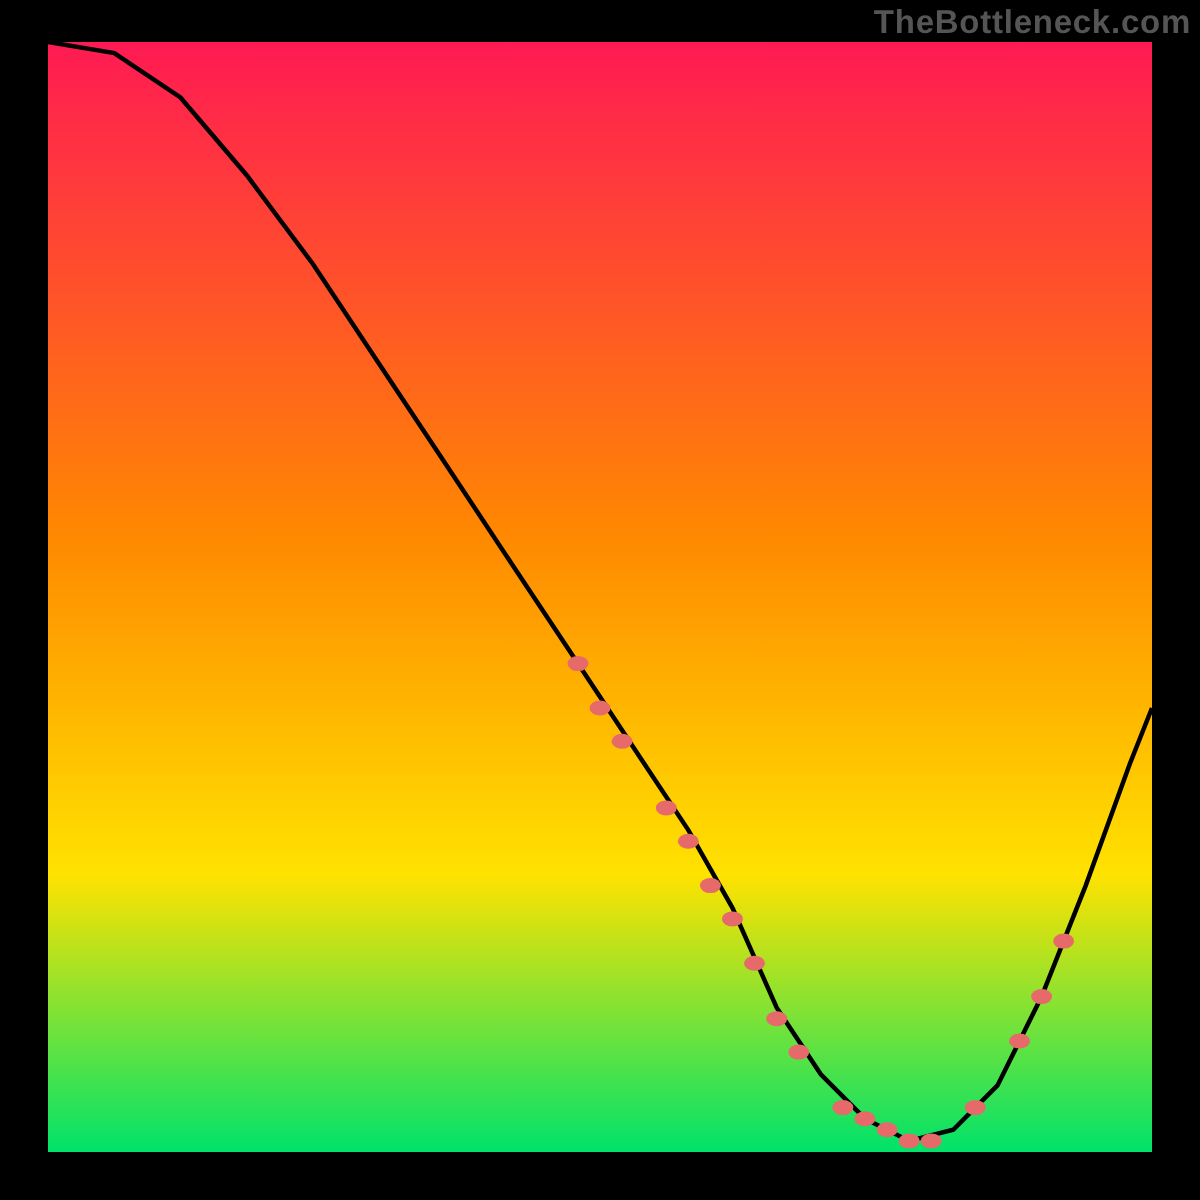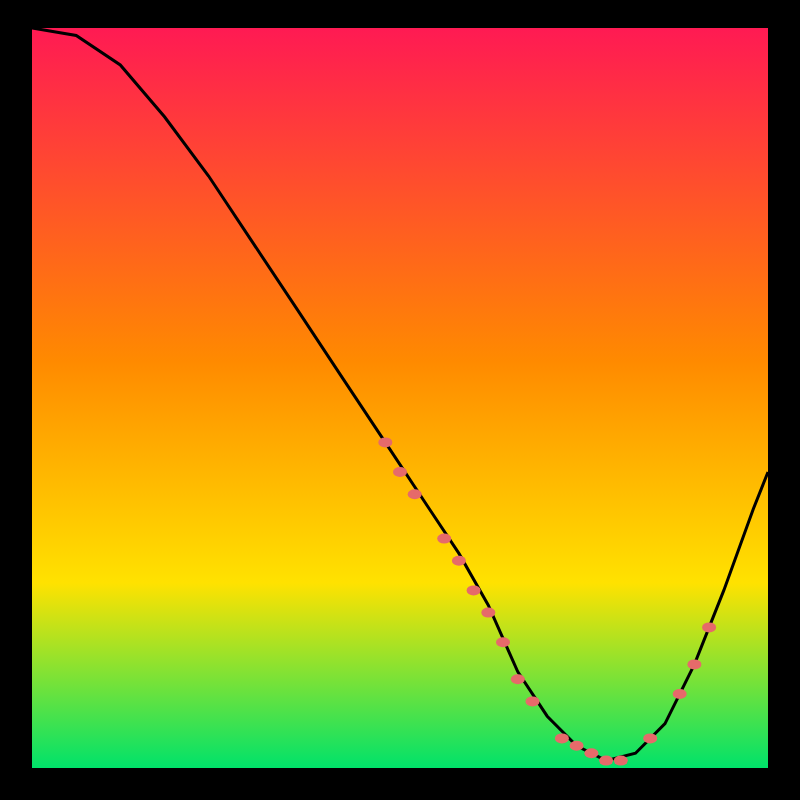--- a/index.html
+++ b/index.html
@@ -37,20 +37,21 @@
   .plot svg {
     display: block;
     width: 100%;
     height: 100%;
   }
 </style>
 </head>
 <body>
 
 <div class="frame">
+  <div class="watermark">TheBottleneck.com</div>
 
   <div class="plot">
     <svg id="chart-svg" viewBox="0 0 736 740" preserveAspectRatio="none">
       <defs>
         <linearGradient id="bg-grad" x1="0" y1="0" x2="0" y2="1">
           <stop id="g-top" offset="0%" stop-color="#ff1a53"></stop>
           <stop id="g-mid1" offset="45%" stop-color="#ff8a00"></stop>
           <stop id="g-mid2" offset="75%" stop-color="#ffe200"></stop>
           <stop id="g-bot" offset="100%" stop-color="#00e26a"></stop>
         </linearGradient>

